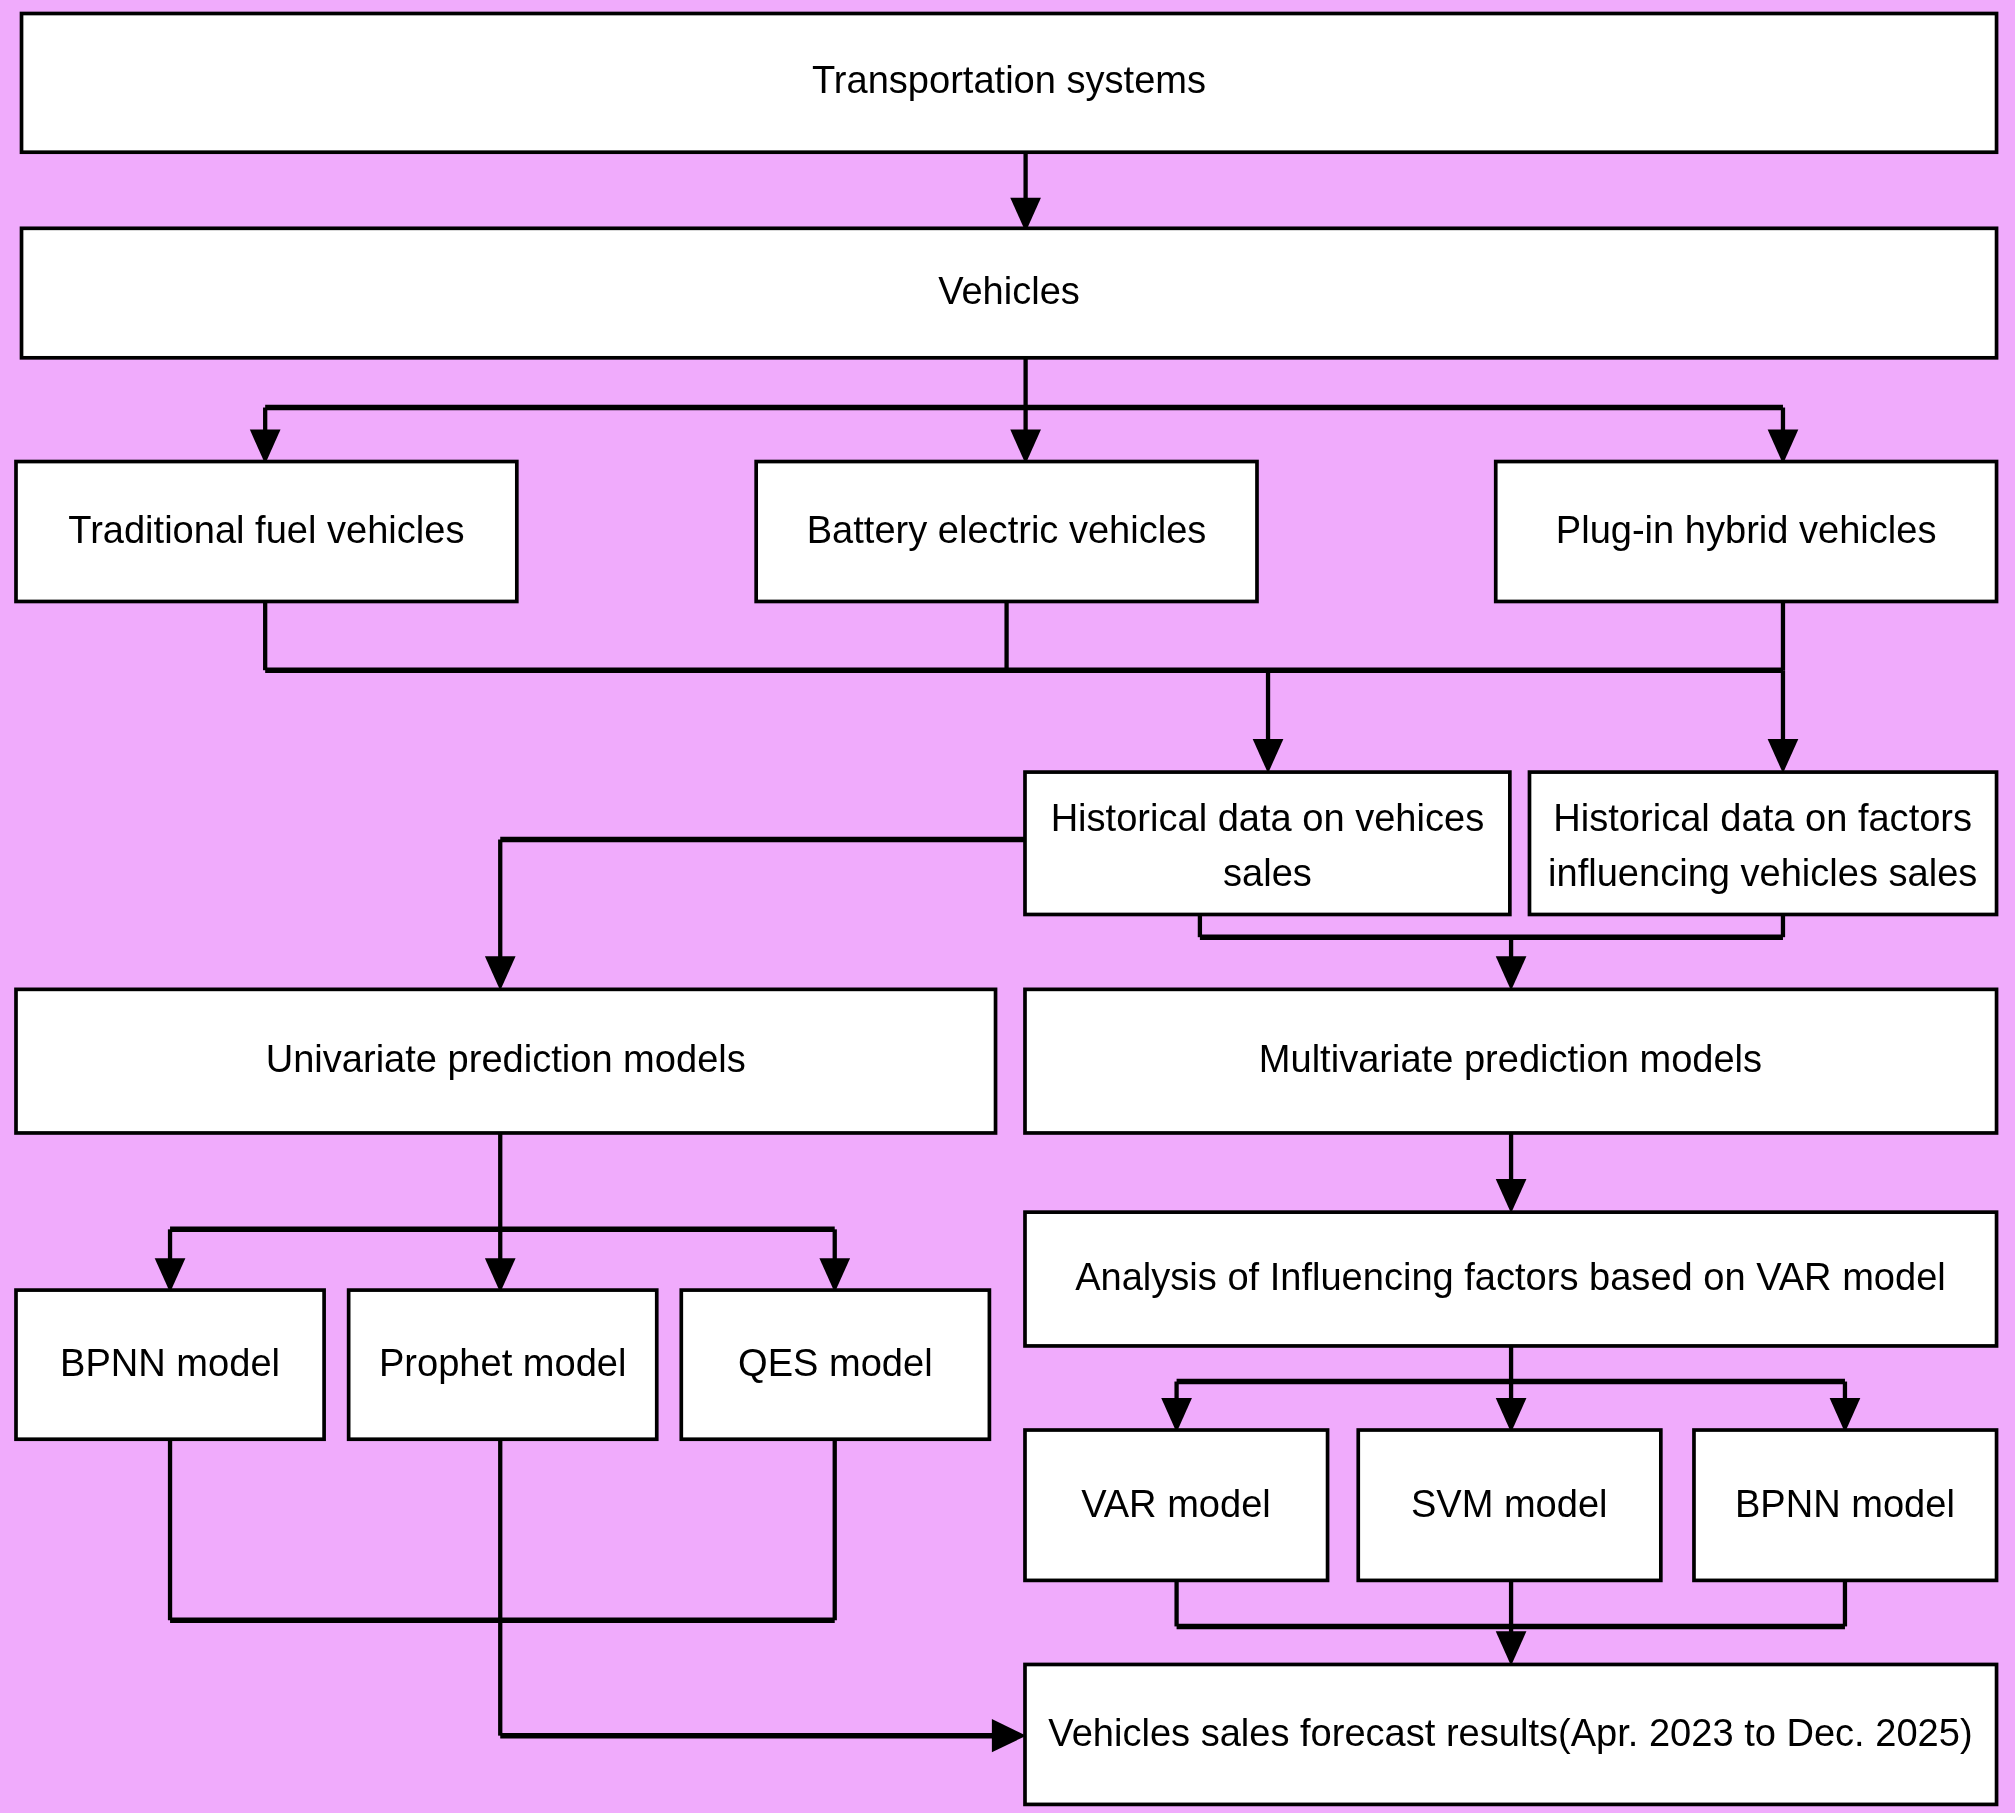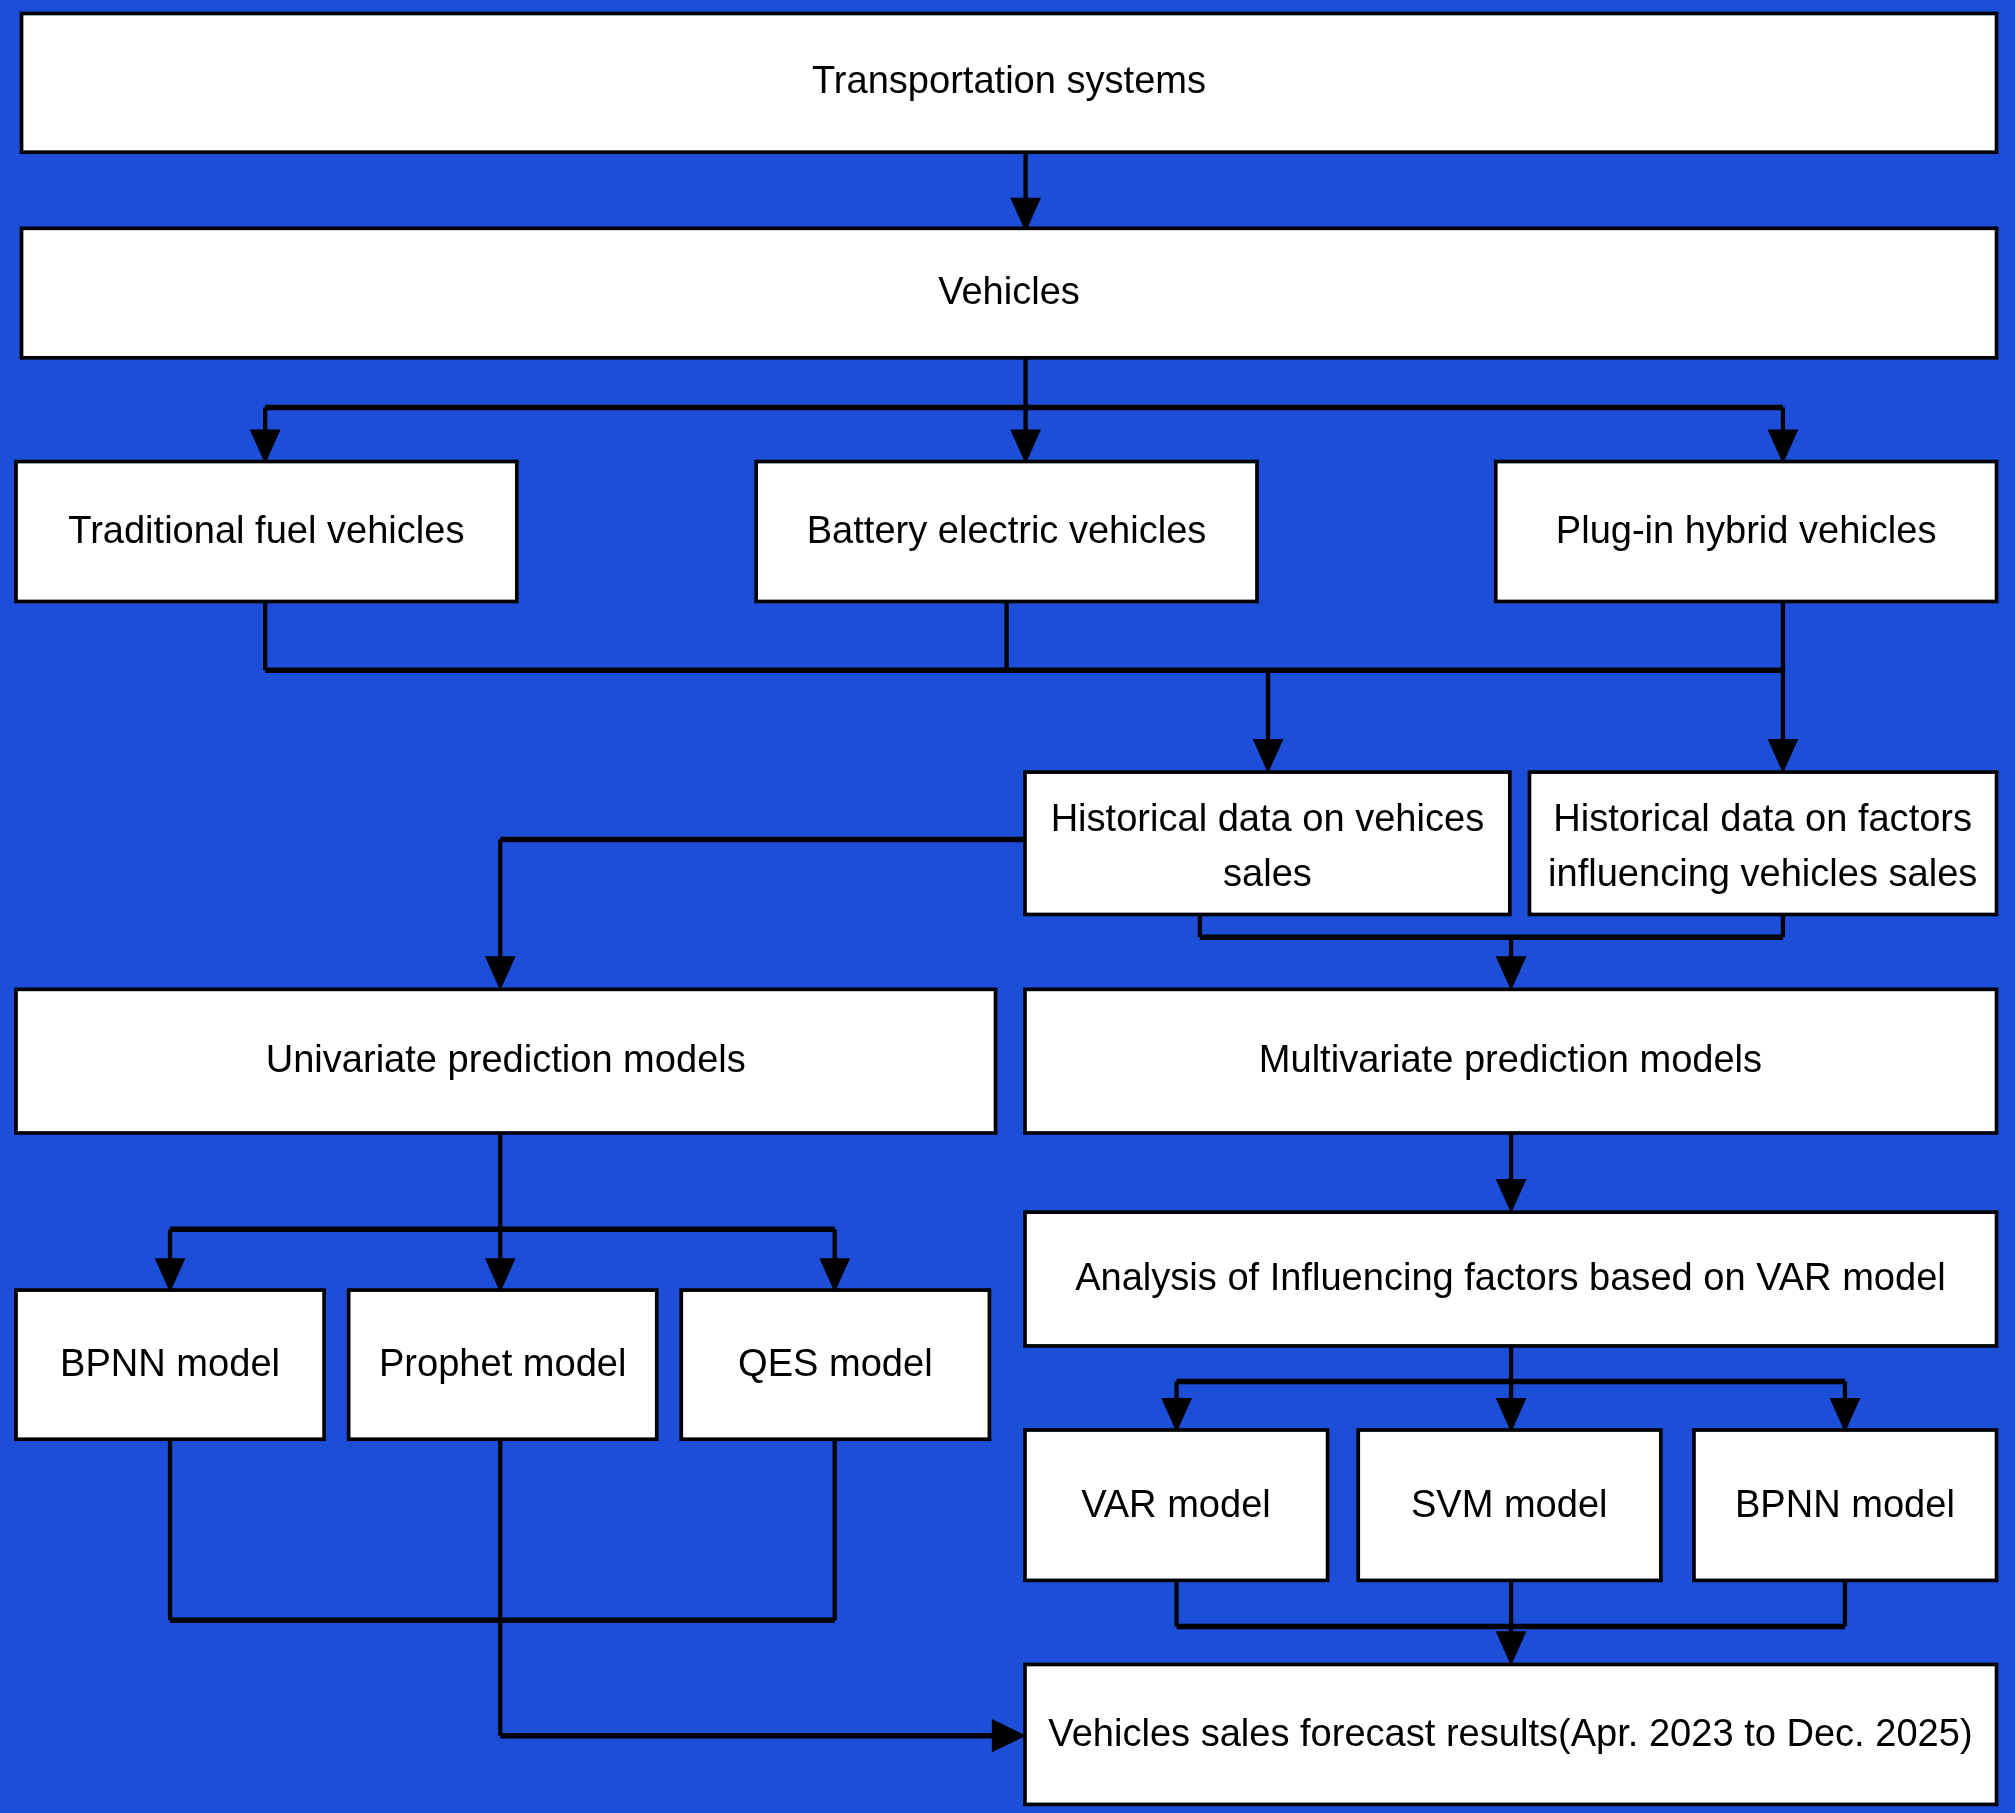--- a/index.html
+++ b/index.html
@@ -4,21 +4,21 @@
 <style>
   html, body {
     margin: 0;
     padding: 0;
     background: #ffffff;
   }
   #flow-root {
     position: relative;
     width: 2015px;
     height: 1813px;
-    background: #1d4ed8;
+    background: #f0abfc;
     font-family: "Liberation Sans", sans-serif;
   }
   svg#flow-svg {
     position: absolute;
     top: 0;
     left: 0;
     width: 2015px;
     height: 1813px;
     display: block;
   }

